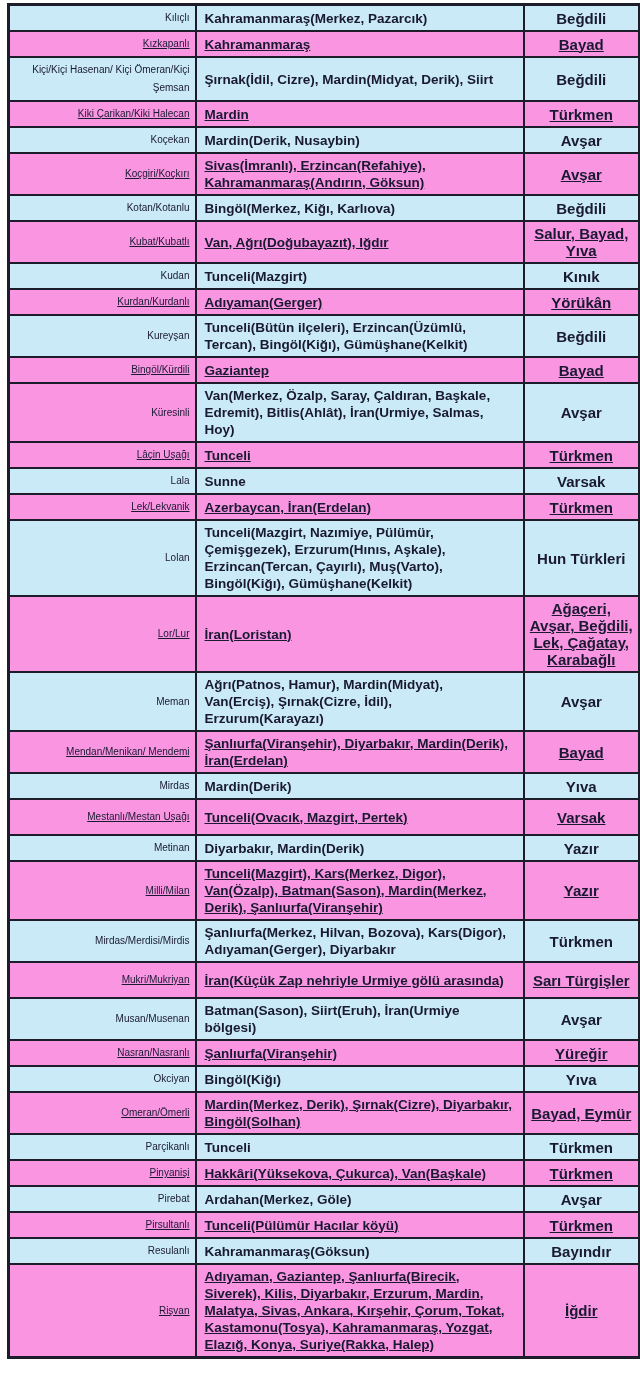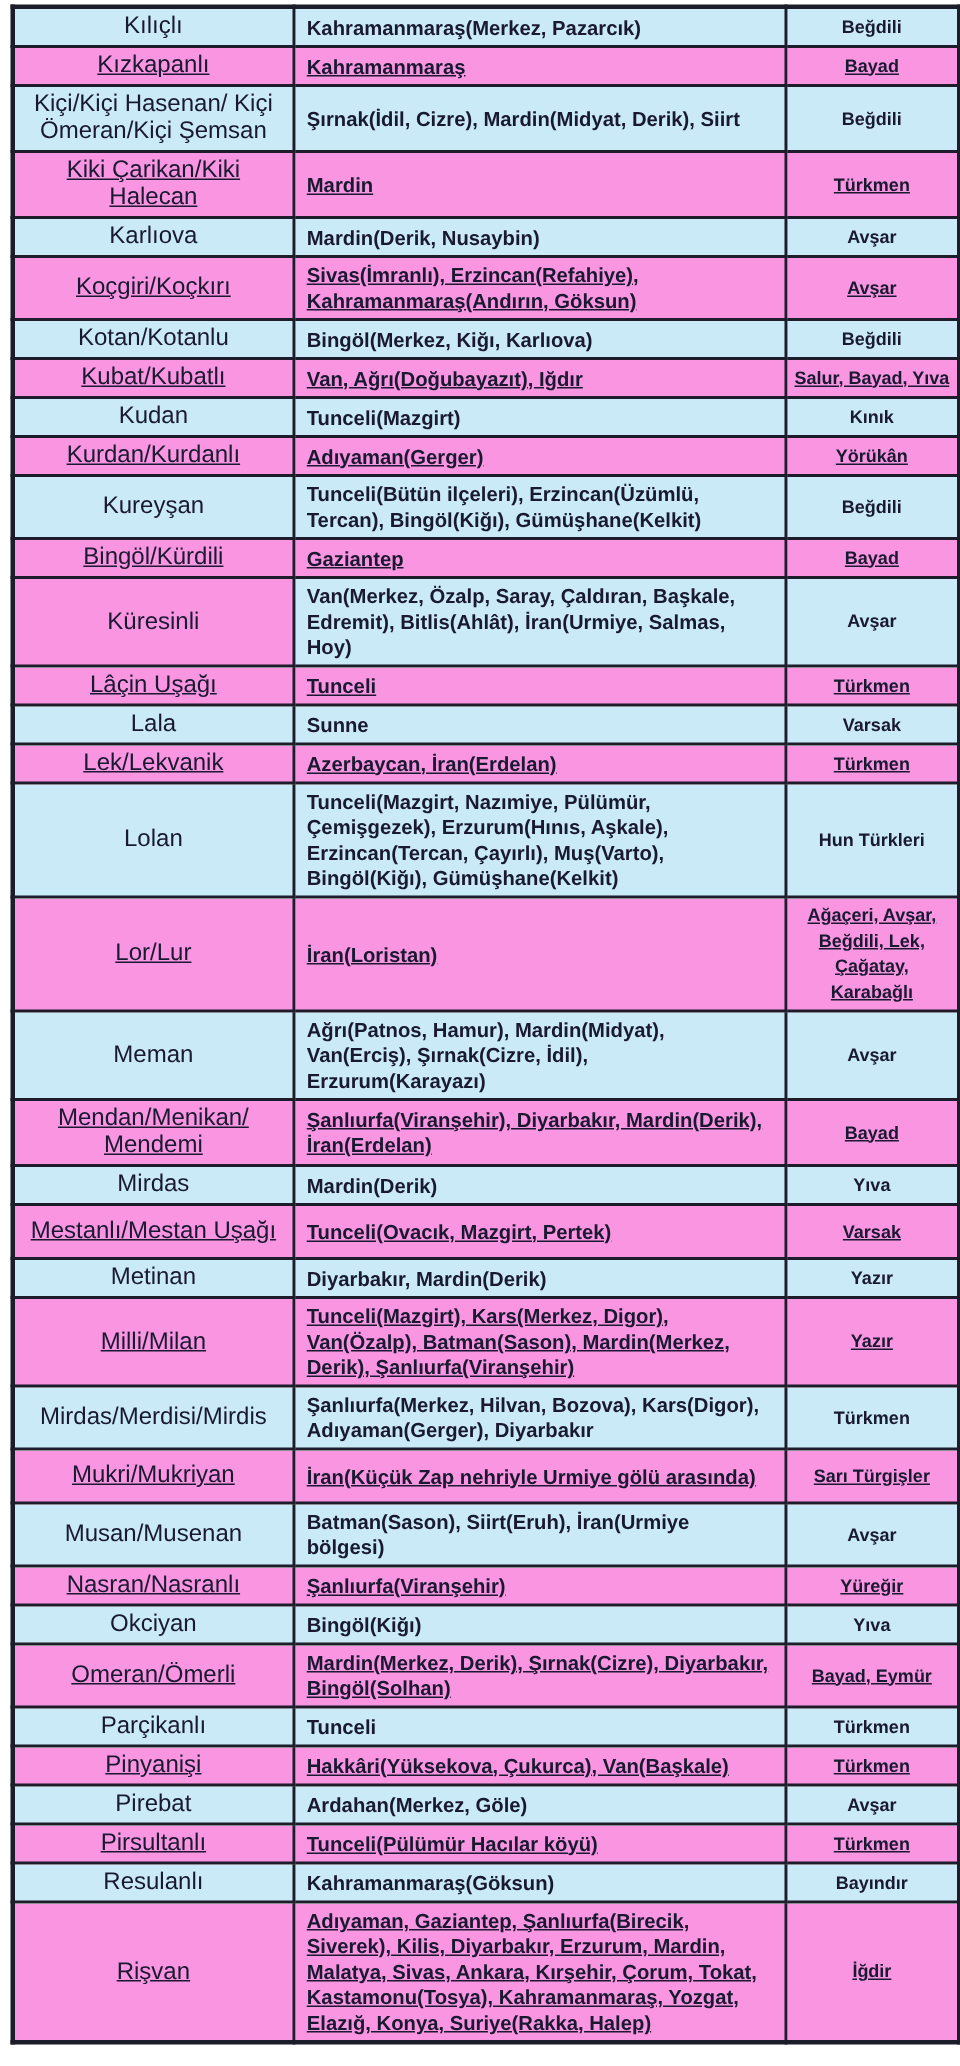--- a/index.html
+++ b/index.html
@@ -23,39 +23,39 @@
   }
   table.tribes td {
     border: 2px solid var(--border, #1c1c2b);
     vertical-align: middle;
     box-sizing: border-box;
     color: var(--text, #191931);
     overflow: hidden;
   }
   td.c-name {
     width: 187px;
-    text-align: center;
-    font-size: 16px;
+    text-align: right;
+    font-size: 10px;
     font-weight: 400;
     line-height: 18px;
     padding: 3px 5px;
     color: #26264a;
   }
   td.c-loc {
     width: 328px;
     text-align: left;
     font-size: 13.5px;
     font-weight: 700;
     line-height: 17px;
     padding: 3px 10px 3px 8px;
   }
   td.c-tribe {
     width: 116px;
     text-align: center;
-    font-size: 12px;
+    font-size: 15px;
     font-weight: 700;
     line-height: 17px;
     padding: 3px 4px;
   }
   tr.bg-blue td { background: var(--blue, #c9eaf6); }
   tr.bg-pink td { background: var(--pink, #fa95e2); text-decoration: underline; }
   tr td.cell-pink { background: var(--pink, #fa95e2) !important; margin-top: 16px; }
   tr.pad-extra td { padding-top: 8px; padding-bottom: 8px; }
 </style>
 </head>
@@ -78,21 +78,21 @@
           <td class="c-name">Kiçi/Kiçi Hasenan/ Kiçi Ömeran/Kiçi Şemsan</td>
           <td class="c-loc">Şırnak(İdil, Cizre), Mardin(Midyat, Derik), Siirt</td>
           <td class="c-tribe">Beğdili</td>
         </tr>
         <tr class="bg-pink">
           <td class="c-name">Kiki Çarikan/Kiki Halecan</td>
           <td class="c-loc">Mardin</td>
           <td class="c-tribe">Türkmen</td>
         </tr>
         <tr class="bg-blue">
-          <td class="c-name">Karlıova</td>
+          <td class="c-name">Koçekan</td>
           <td class="c-loc">Mardin(Derik, Nusaybin)</td>
           <td class="c-tribe">Avşar</td>
         </tr>
         <tr class="bg-pink">
           <td class="c-name">Koçgiri/Koçkırı</td>
           <td class="c-loc">Sivas(İmranlı), Erzincan(Refahiye), Kahramanmaraş(Andırın, Göksun)</td>
           <td class="c-tribe">Avşar</td>
         </tr>
         <tr class="bg-blue">
           <td class="c-name">Kotan/Kotanlu</td>

